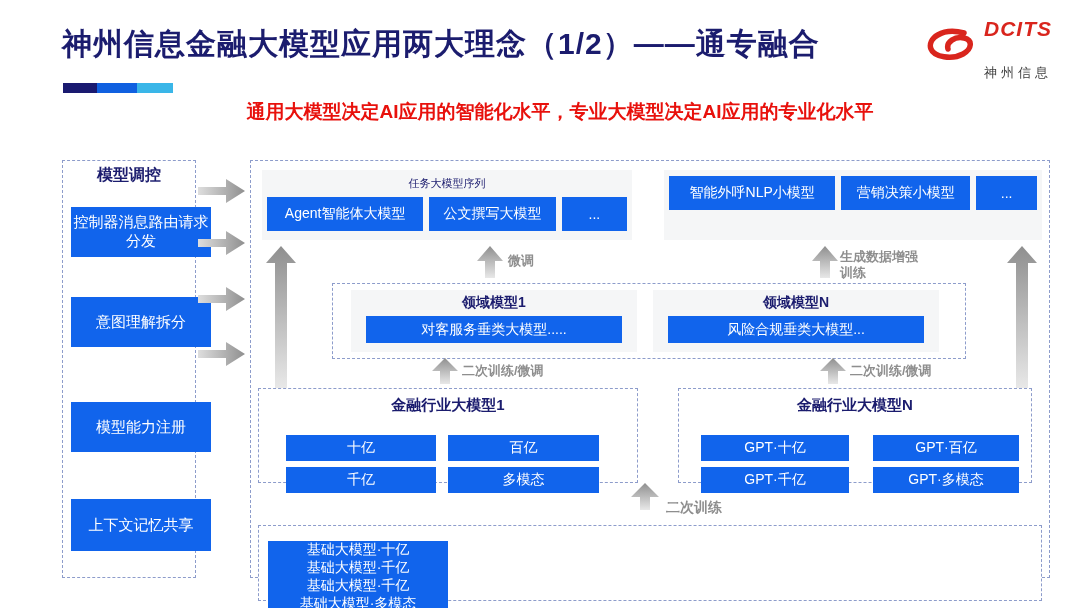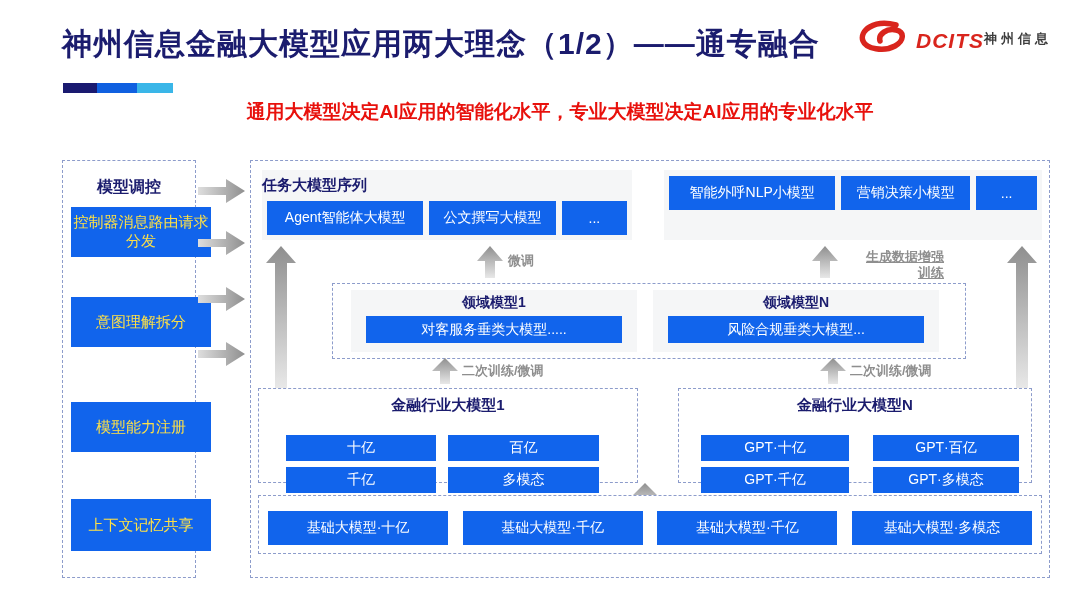--- a/index.html
+++ b/index.html
@@ -13,45 +13,45 @@
 
   .page-title{position:absolute; left:62px; top:24px; font-size:30px; font-weight:700;
     color:var(--navy); letter-spacing:1px; white-space:nowrap;}
   .accent-bar{position:absolute; left:63px; top:83px; height:10px; display:flex;}
   .accent-bar span{display:block; height:10px;}
   .acc1{width:34px; background:var(--accent-dark);}
   .acc2{width:40px; background:var(--accent-mid);}
   .acc3{width:36px; background:var(--accent-light);}
 
   .logo{position:absolute; right:28px; top:18px; display:flex; align-items:center; gap:6px;}
-  .logo-texts{display:flex; flex-direction:row; line-height:1.05;}
+  .logo-texts{display:flex; flex-direction:column; line-height:1.05;gap:10px;}
   .logo-name{color:var(--logo-red); font-weight:700; font-style:italic; font-size:21px; letter-spacing:1px;}
-  .logo-cn{color:#3d3d3d; font-size:13px; font-weight:700; letter-spacing:4px; margin-top:2px;}
+  .logo-cn{color:#3d3d3d; font-size:13px; font-weight:400; letter-spacing:4px; margin-top:16px;}
 
   .subtitle{position:absolute; left:170px; top:99px; width:780px; text-align:center;
     color:var(--red); font-size:19px; font-weight:700; white-space:nowrap;}
 
   .sidebar{position:absolute; left:62px; top:160px; width:134px; height:418px;
     border:1px dashed var(--dash); background:#fff;}
-  .sidebar-title{margin-top:16px; text-align:center; color:var(--navy); font-size:16px; font-weight:700;}
+  .sidebar-title{margin-top:4px; text-align:center; color:var(--navy); font-size:16px; font-weight:700;}
   .side-box{position:absolute; left:8px; width:140px; height:50px; background:var(--blue);
-    color:#fde047; font-size:15px; display:flex; align-items:center; justify-content:center;
+    color:#ffffff; font-size:15px; display:flex; align-items:center; justify-content:center;
     text-align:center; line-height:1.25; padding:2px;}
   .sb1{top:46px;} .sb2{top:136px;} .sb3{top:241px;} .sb4{top:338px; height:52px;}
 
   .arrow{position:absolute;}
   .arrow-label{position:absolute; color:var(--label-gray); font-weight:700; white-space:nowrap;}
 
   .main-panel{position:absolute; left:250px; top:160px; width:800px; height:418px;
     border:1px dashed var(--dash); background:#fff;}
 
   .task-panel{position:absolute; top:170px; height:70px; background:var(--panel-gray);}
   .task-large{left:262px; width:370px;}
   .task-small{left:664px; width:378px;}
-  .panel-title{padding-top:6px; text-align:left; color:var(--navy); font-size:15px; font-weight:700;}
+  .panel-title{padding-top:6px; text-align:center; color:var(--navy); font-size:11px; font-weight:400;}
   .btn-row{display:flex; gap:6px; padding:6px 5px 0 5px;}
   .btn{background:var(--blue); color:#fff; font-size:14px; display:flex; align-items:center;
     justify-content:center; text-align:center; white-space:nowrap;}
   .btn-row .btn{height:34px;}
   .bl1{width:158px;} .bl2{width:128px;} .bl3{width:66px;}
   .bs1{width:170px;} .bs2{width:132px;} .bs3{width:62px;}
 
   .domain-box{position:absolute; left:332px; top:283px; width:634px; height:76px;
     border:1px dashed var(--dash);}
   .domain-panel{position:absolute; top:6px; width:286px; height:62px; background:var(--panel-gray);}
@@ -60,27 +60,27 @@
   .domain-btn{width:256px; height:27px; margin:4px auto 8px auto; font-size:14px;}
 
   .industry-panel{position:absolute; top:388px; height:95px; border:1px dashed var(--dash); background:#fff;}
   .ind1{left:258px; width:380px;}
   .indN{left:678px; width:354px;}
   .industry-title{padding-top:7px; text-align:center; color:var(--navy); font-size:15px; font-weight:700;}
   .industry-grid{display:grid; grid-template-rows:26px 26px; row-gap:6px; margin-top:20px;}
   .ind1 .industry-grid{grid-template-columns:150px 151px; column-gap:12px; padding-left:27px;}
   .indN .industry-grid{grid-template-columns:148px 146px; column-gap:24px; padding-left:22px;}
 
-  .base-panel{position:absolute; left:258px; top:495px; width:784px; height:59px;
+  .base-panel{position:absolute; left:258px; top:525px; width:784px; height:76px;
     border:1px dashed var(--dash); background:#fff; display:flex;
-    justify-content:space-between; padding:15px 9px 0 9px;}
+    justify-content:space-between; padding:15px 9px 0 9px;flex-direction:column;}
   .base-panel .btn{width:180px; height:34px;}
 
   .lbl-13{font-size:13px;} .lbl-14{font-size:14px;}
-  .gen-label{width:104px; text-align:right; line-height:16px; white-space:normal;text-decoration:underline;}
+  .gen-label{width:104px; text-align:left; line-height:16px; white-space:normal;}
 </style>
 </head>
 <body>
 
 <svg width="0" height="0" style="position:absolute" aria-hidden="true">
   <defs>
     <linearGradient id="gradH" x1="0" y1="0" x2="1" y2="0">
       <stop offset="0" stop-color="#dedede"></stop>
         <stop offset="1" stop-color="#8f8f8f"></stop>
     </linearGradient>

